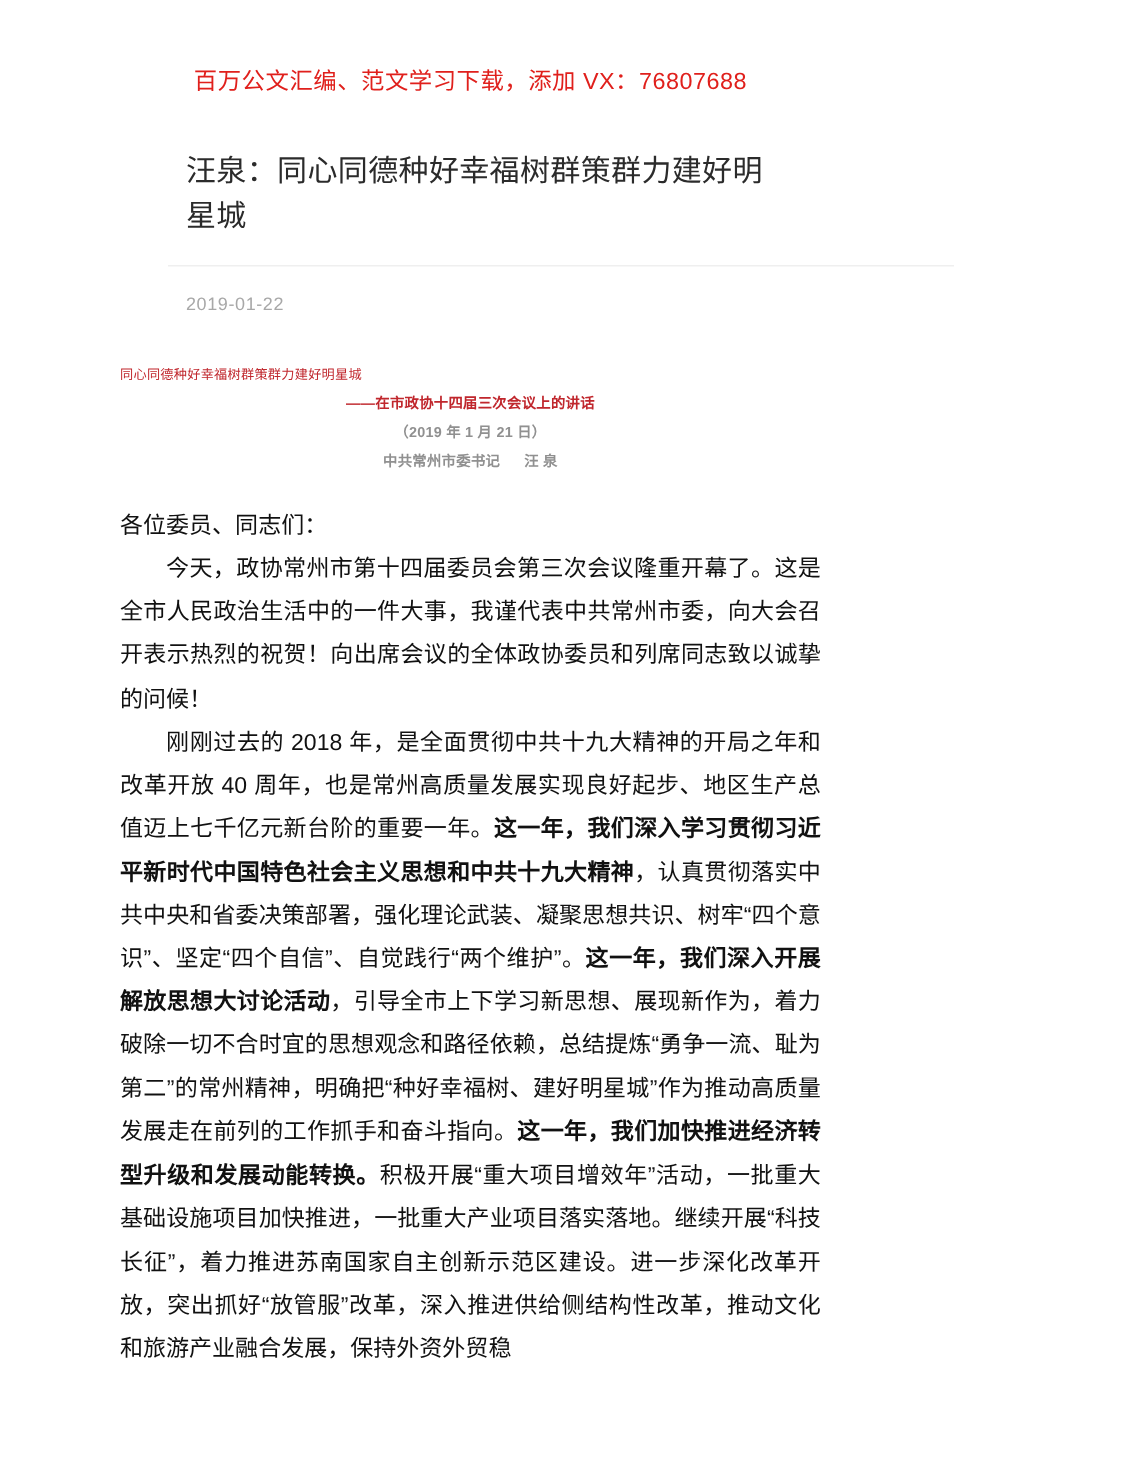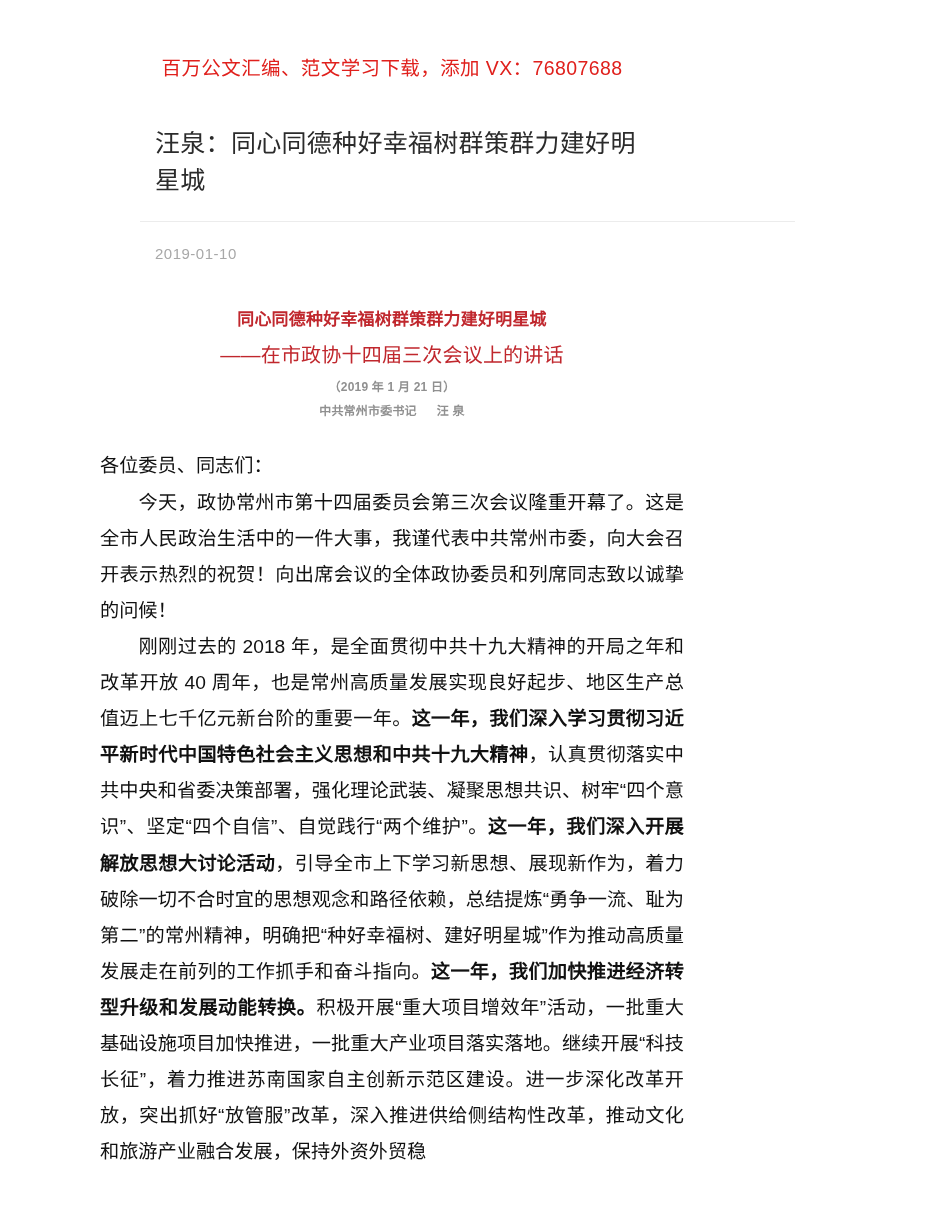--- a/index.html
+++ b/index.html
@@ -68,32 +68,31 @@
   .meta-date { display: block; letter-spacing: 0.5px; }
 
   
   .doc {
     margin: 0 auto;
     width: 584px;
     padding-top: 38px;
   }
 
   .doc-title-red {
-    text-align: center;
     color: #c0272d;
-    font-weight: bold;
-    font-size: 17px;
+    font-weight: normal;
+    font-size: 11px;
     line-height: 1.95;
     letter-spacing: 0.2px;
   }
   .doc-subtitle-red {
     text-align: center;
     color: #c0272d;
-    font-weight: normal;
-    font-size: 20px;
+    font-weight: bold;
+    font-size: 12px;
     line-height: 1.95;
     letter-spacing: 0.2px;
   }
   .doc-date-gray,
   .doc-byline-gray {
     text-align: center;
     color: #909090;
     font-weight: bold;
     font-size: 12px;
     line-height: 2.0;
@@ -123,21 +122,21 @@
 <body>
 
 <div class="page">
 
   <div class="promo-banner">百万公文汇编、范文学习下载，添加 VX：76807688</div>
 
   <div class="article-head">
     <h1 class="article-title">汪泉：同心同德种好幸福树群策群力建好明星城</h1>
     <div class="head-divider"></div>
     <div class="meta">
-      <span class="meta-date">2019-01-10</span>
+      <span class="meta-date">2019-01-22</span>
     </div>
   </div>
 
   <div class="doc">
 
     <div class="doc-title-red">同心同德种好幸福树群策群力建好明星城</div>
 
     <div class="doc-subtitle-red">——在市政协十四届三次会议上的讲话</div>
 
     <div class="doc-date-gray">（2019 年 1 月 21 日）</div>

